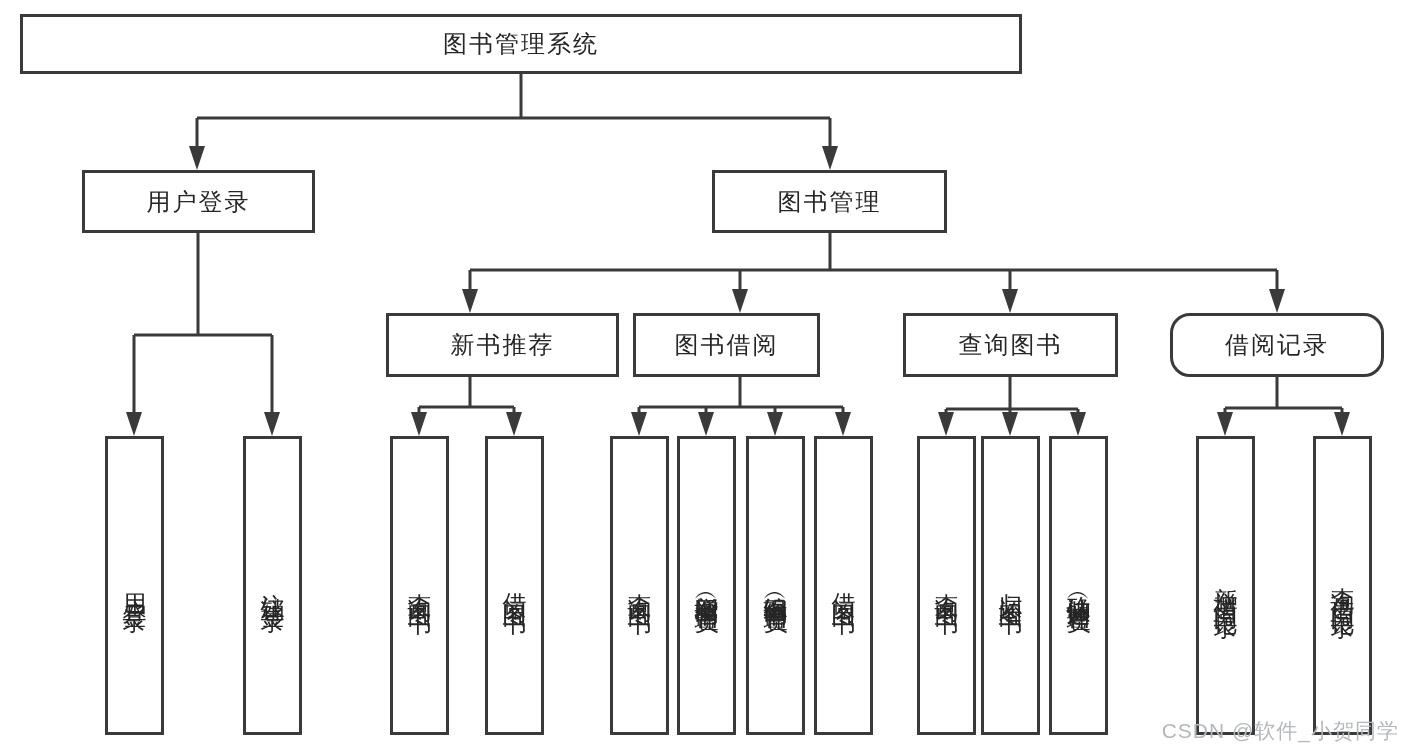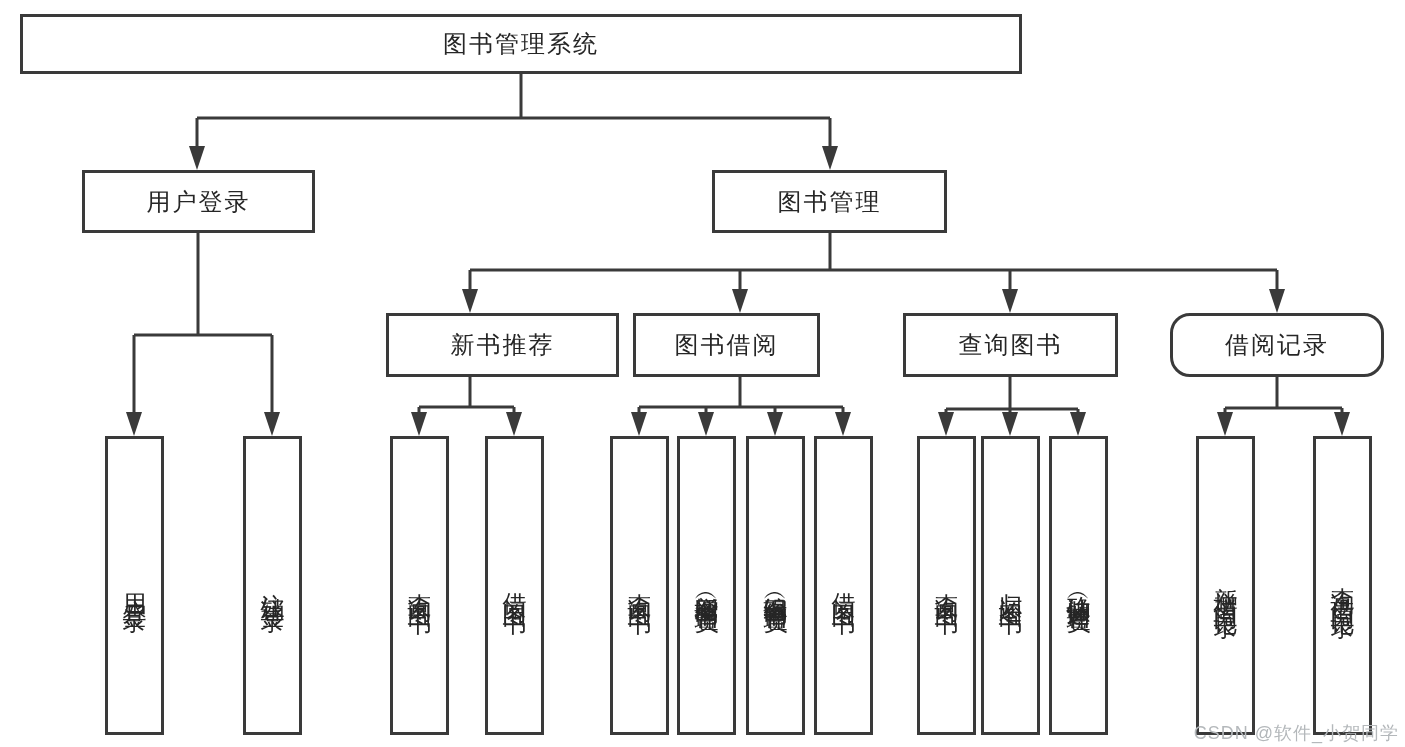--- a/index.html
+++ b/index.html
@@ -40,21 +40,21 @@
     letter-spacing:6px;
     line-height:1;
     color:var(--text);
     white-space:nowrap;
     max-height:285px;
   }
   .leaf.long .vlabel{letter-spacing:2px;}
   #watermark{
     position:absolute;
     right:6px;bottom:2px;
-    font-size:18px;
+    font-size:21px;
     color:var(--wm);
     letter-spacing:1px;
     white-space:nowrap;
   }
 </style>
 </head>
 <body>
 
 <div id="canvas">
 

